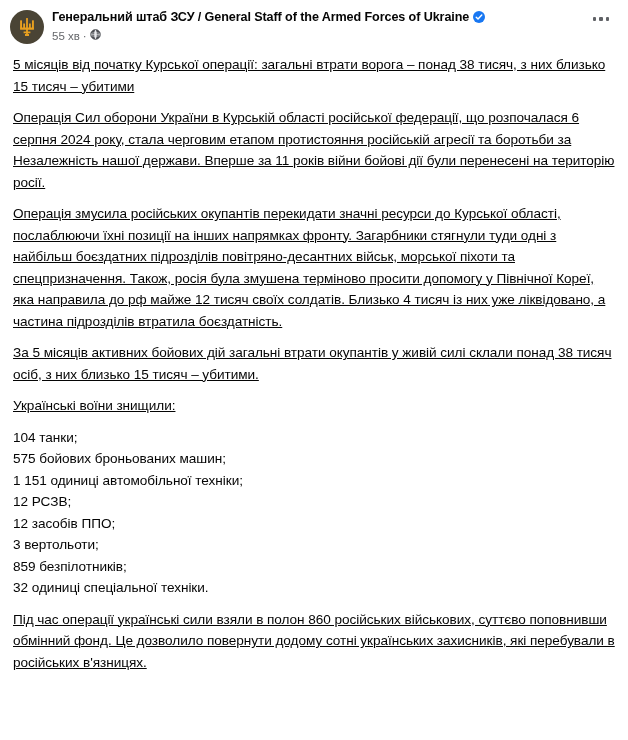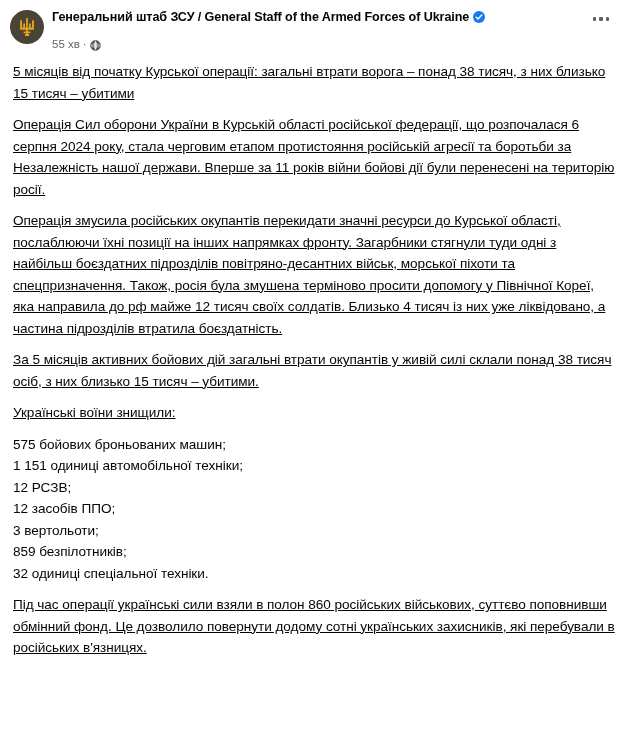--- a/index.html
+++ b/index.html
@@ -74,22 +74,22 @@
 
   .verified-badge {
     margin-left: 4px;
     display: inline-flex;
     align-items: center;
     flex: 0 0 auto;
   }
 
   .meta-row {
     display: flex;
-    align-items: flex-end;
-    margin-top: 12px;
+    align-items: flex-start;
+    margin-top: 4px;
     line-height: 14px;
   }
   .meta-time {
     font-size: 11.5px;
     color: #65676b;
     line-height: 14px;
   }
   .meta-dot {
     font-size: 11.5px;
     color: #65676b;
@@ -212,20 +212,21 @@
 
   <div class="post-body">
 
     <p class="para">5 місяців від початку Курської операції: загальні втрати ворога – понад 38 тисяч, з них близько 15 тисяч – убитими</p>
     <p class="para">Операція Сил оборони України в Курській області російської федерації, що розпочалася 6 серпня 2024 року, стала черговим етапом протистояння російській агресії та боротьби за Незалежність нашої держави. Вперше за 11 років війни бойові дії були перенесені на територію росії.</p>
     <p class="para">Операція змусила російських окупантів перекидати значні ресурси до Курської області, послаблюючи їхні позиції на інших напрямках фронту. Загарбники стягнули туди одні з найбільш боєздатних підрозділів повітряно-десантних військ, морської піхоти та спецпризначення. Також, росія була змушена терміново просити допомогу у Північної Кореї, яка направила до рф майже 12 тисяч своїх солдатів. Близько 4 тисяч із них уже ліквідовано, а частина підрозділів втратила боєздатність.</p>
     <p class="para">За 5 місяців активних бойових дій загальні втрати окупантів у живій силі склали понад 38 тисяч осіб, з них близько 15 тисяч – убитими.</p>
     <p class="para">Українські воїни знищили:</p>
 
     <div class="list-block">
+      <div class="list-line">104 танки;</div>
       <div class="list-line">575 бойових броньованих машин;</div>
       <div class="list-line">1 151 одиниці автомобільної техніки;</div>
       <div class="list-line">12 РСЗВ;</div>
       <div class="list-line">12 засобів ППО;</div>
       <div class="list-line">3 вертольоти;</div>
       <div class="list-line">859 безпілотників;</div>
       <div class="list-line">32 одиниці спеціальної техніки.</div>
     </div>
 
     <p class="para">Під час операції українські сили взяли в полон 860 російських військових, суттєво поповнивши обмінний фонд. Це дозволило повернути додому сотні українських захисників, які перебували в російських в'язницях.</p>

